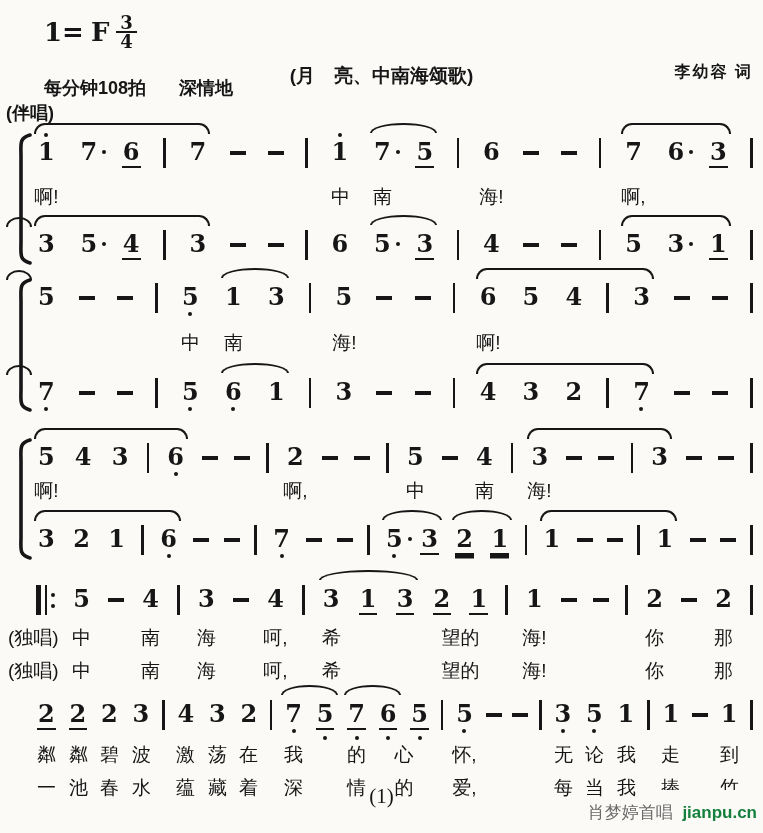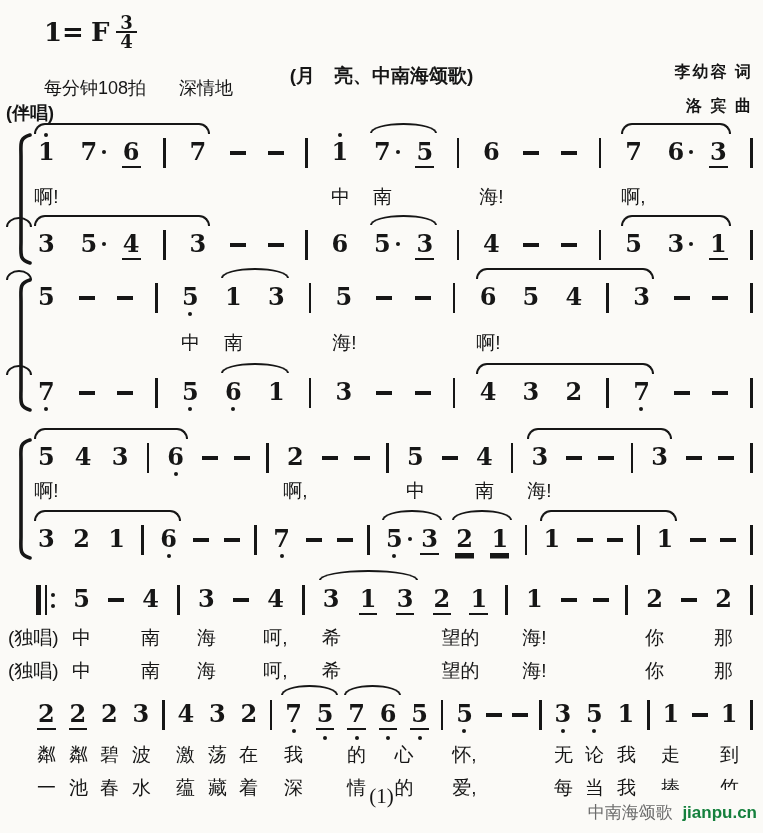--- a/index.html
+++ b/index.html
@@ -6,21 +6,21 @@
   .page{position:relative;width:763px;height:833px;background:#fbfaf7;color:#161616;
         font-family:"Liberation Sans",sans-serif;overflow:hidden;margin:0 auto;}
   
   .keysig{position:absolute;left:44px;top:14px;display:flex;align-items:center;gap:7px;
           font-family:"DejaVu Serif","Liberation Serif",serif;font-weight:700;font-size:26px;}
   .frac{display:flex;flex-direction:column;align-items:center;font-size:18px;line-height:17px;}
   .frac .fn{border-bottom:2px solid #161616;padding:0 4px;}
   .title{position:absolute;left:0;right:0;top:4px;text-align:center;font-size:40px;font-weight:700;
          letter-spacing:9px;text-indent:9px;font-family:"Liberation Serif",serif;}
   .subtitle{position:absolute;left:0;right:0;top:63px;text-align:center;font-size:19px;font-weight:700;}
-  .tempoline{position:absolute;left:44px;top:76px;font-size:18px;font-weight:400;}
+  .tempoline{position:absolute;left:44px;top:76px;font-size:18px;font-weight:700;}
   .tempoline .expr{margin-left:28px;}
   .credits{position:absolute;right:10px;top:55px;text-align:right;font-size:16px;font-weight:700;
            line-height:34px;letter-spacing:2px;}
   .banchang{position:absolute;left:6px;top:101px;font-size:18px;font-weight:700;}
   
   .mrow{position:absolute;left:36px;width:717px;display:flex;justify-content:space-between;
         align-items:flex-start;}
   .mrow.notes{height:34px;}
   .mrow.lyrics{height:26px;font-size:19px;}
   .tok{position:relative;display:flex;justify-content:center;padding:0 1px;}
@@ -67,27 +67,26 @@
       <span class="fd">4</span>
     </span>
   </div>
   <div class="subtitle">(月　亮、中南海颂歌)</div>
   <div class="tempoline">
     <span>每分钟108拍</span>
     <span class="expr">深情地</span>
   </div>
   <div class="credits">
     <div>李幼容 词</div>
-    <div>洛 宾 曲</div>
   </div>
   <div class="banchang">(伴唱)</div>
 
   <div class="pageno">(1)</div>
   <div class="watermark">
-    <span class="site">中南海颂歌</span>
+    <span class="site">肖梦婷首唱</span>
     <span class="url">jianpu.cn</span>
   </div>
 <div class="bracket" style="top: 132px; height: 134px;"><svg width="26" height="134" viewBox="0 0 26 134">
         <path d="M20 3 C9 6 11 12 11 24 L11 110 C11 122 9 128 20 131" fill="none" stroke="#161616" stroke-width="3.6" stroke-linecap="round"></path>
       </svg></div>
     <div class="mrow notes" style="top: 138px;">
       <div class="tok">
         <span class="digit">1</span>
         <div class="hid"></div>
       </div>

